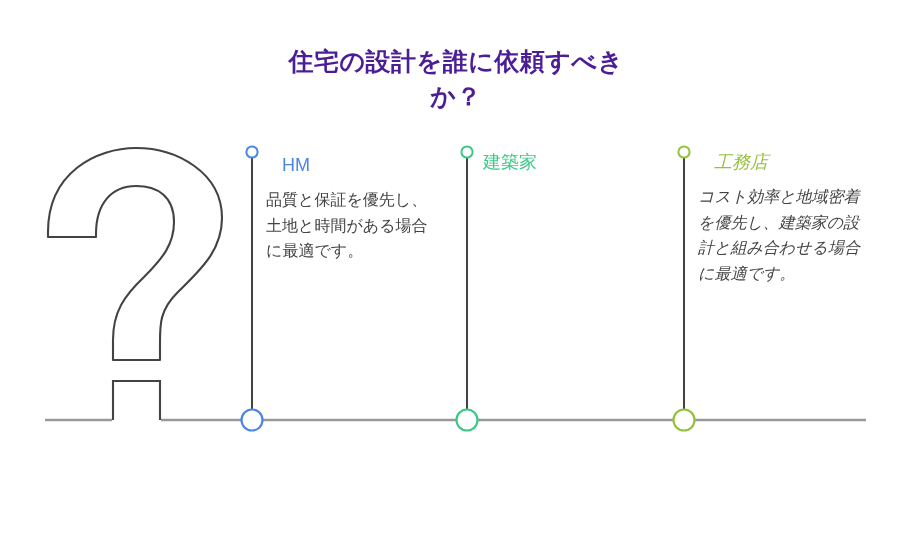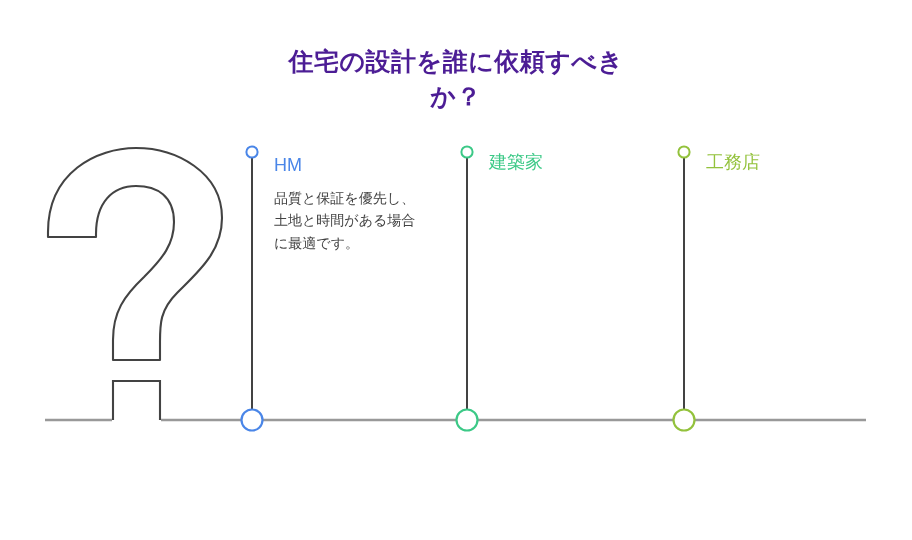--- a/index.html
+++ b/index.html
@@ -43,32 +43,32 @@
     pointer-events: none;
   }
   .col {
     position: absolute;
     width: 168px;
   }
   .col-head {
     font-size: 18px;
     font-weight: normal;
     line-height: 1.2;
-    margin: 0 0 10px 8px;
+    margin: 0 0 10px 16px;
     white-space: nowrap;
   }
   .col-body {
-    font-size: 14px;
+    font-size: 16px;
     line-height: 1.62;
     color: #434343;
-    margin: 8px;
+    margin: 0;
   }
   .col-1 { left: 266px; top: 155px; }
-  .col-2 { left: 481px; top: 152px; }
-  .col-3 { left: 698px; top: 152px; }
+  .col-2 { left: 467px; top: 152px; }
+  .col-3 { left: 698px; top: 152px; font-style: italic; }
 </style>
 </head>
 <body>
 
 <div id="canvas">
 
   <div class="title">住宅の設計を誰に依頼すべき
 か？</div>
 
   <svg class="svg-layer" viewBox="0 0 912 540">
@@ -119,15 +119,16 @@
     <div class="col-head" style="color: rgb(74, 134, 232);">HM</div>
     <div class="col-body">品質と保証を優先し、土地と時間がある場合に最適です。</div>
   </div>
 
   <div class="col col-2">
     <div class="col-head" style="color: rgb(60, 201, 135);">建築家</div>
   </div>
 
   <div class="col col-3">
     <div class="col-head" style="color: rgb(147, 194, 60);">工務店</div>
+    <div class="col-body">コスト効率と地域密着を優先し、建築家の設計と組み合わせる場合に最適です。</div>
   </div>
 
 </div>
 
 </body></html>

